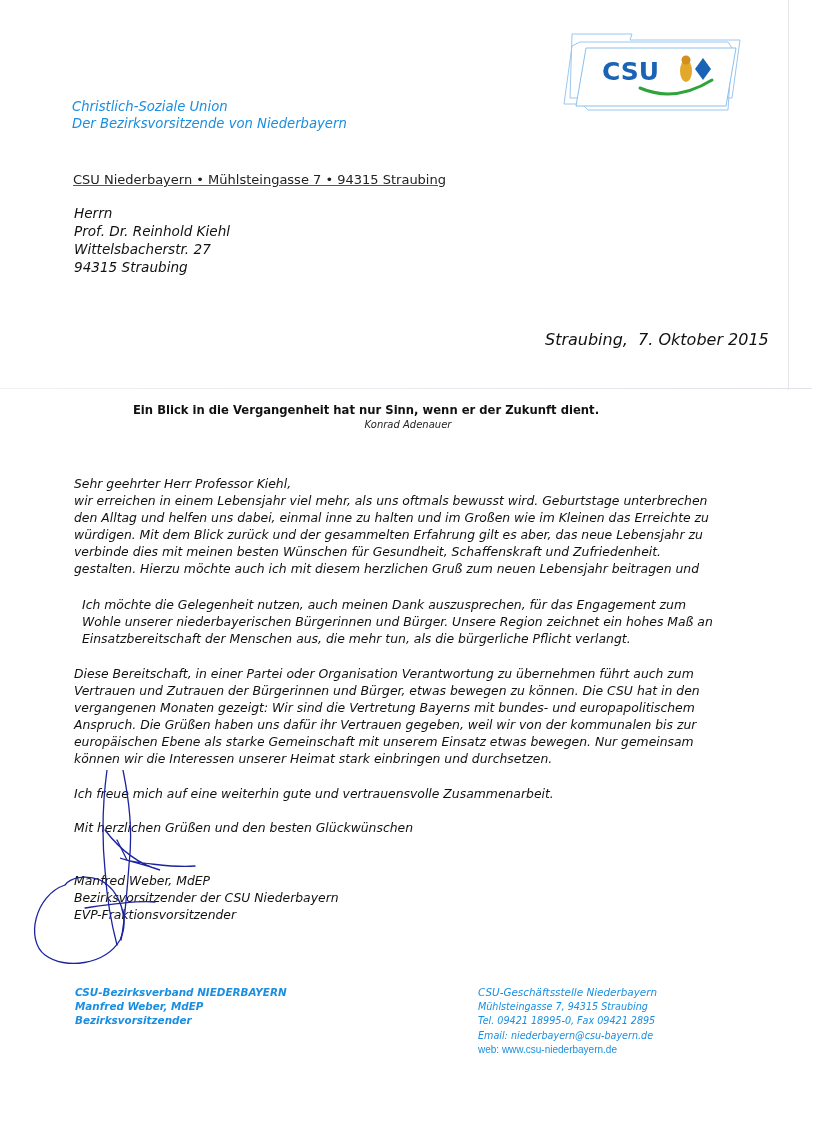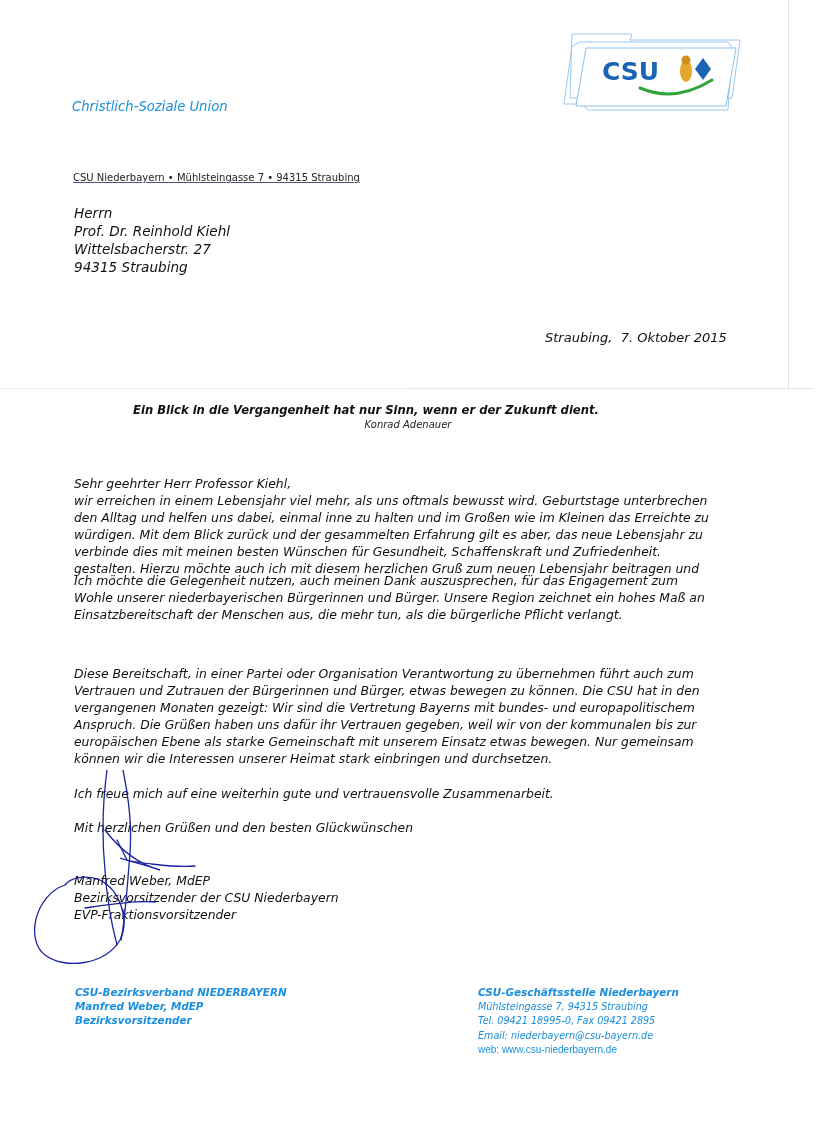--- a/index.html
+++ b/index.html
@@ -19,70 +19,71 @@
     background: linear-gradient(90deg, #eef0f3 0%, #e7e9ee 60%, #dfe2e8 100%);
   }
   .lh-org {
     left: 72px; top: 70px;
     color: #1a8ee0; font-style: italic; font-size: 13.2px; line-height: 17px; margin-top: 28px;
   }
   .logo {
     left: 560px; top: 28px; width: 200px; height: 85px; text-decoration: underline;
   }
   .sender-line {
-    left: 73px; top: 172px; font-size: 10px; color: #222;
+    left: 73px; top: 172px; font-size: 13px; color: #222;
     text-decoration: underline; text-decoration-color: #5b4a8a;
   }
   .address {
     left: 74px; top: 204px; font-style: italic; font-size: 13.6px; line-height: 18px; color: #111;
   }
   .date {
-    left: 545px; top: 330px; font-style: italic; font-size: 13px; color: #111;
+    left: 545px; top: 330px; font-style: italic; font-size: 16px; color: #111;
   }
   .quote {
     left: 0; width: 732px; top: 403px; text-align: center;
-    font-style: italic; font-weight: bold; font-size: 11.6px; color: #111;
+    font-weight: bold; font-size: 11.6px; color: #111;
   }
   .quote-author {
     left: 0; width: 816px; top: 419px; text-align: center;
     font-style: italic; font-size: 10px; color: #222;
   }
   .body-text {
     left: 74px; width: 700px; font-style: italic; font-size: 12.4px; line-height: 17px; color: #111;
   }
   .para { margin: 0; white-space: nowrap; }
   .salutation { top: 458px; margin-top: 17px; }
   .p1 { top: 492px; }
-  .p2 { top: 572px; }
+  .p2 { top: 596px; margin-left: 8px; }
   .p3 { top: 665px; }
   .p4 { top: 785px; }
   .p5 { top: 819px; }
   .sign-block { top: 872px; line-height: 17px; }
   .footer-left {
     left: 75px; top: 985px; color: #1a8ee0; font-style: italic; font-weight: bold;
     font-size: 10.4px; line-height: 14px;
   }
   .footer-right {
     left: 478px; top: 985px; color: #1a8ee0; font-style: italic;
     font-size: 9.6px; line-height: 14.5px;
   }
-  .footer-right .bold { font-weight: bold; font-size: 10.4px; }
+  .footer-right .bold { font-weight: normal; font-size: 10.4px; }
   .footer-right .web { font-style: normal; font-family: "Liberation Sans", sans-serif; font-size: 10px; }
   .signature {
     left: 25px; top: 770px; width: 200px; height: 200px; pointer-events: none;
   }
 </style>
 </head>
 <body>
 
 <div class="scan-edge-right"></div>
 <div class="scan-fold"></div>
 
 <div class="abs lh-org">
   <div>Christlich-Soziale Union</div>
+  <div>Der Bezirksvorsitzende von Niederbayern</div>
 </div>
 
 <div class="abs logo">
   <svg width="200" height="85" viewBox="0 0 200 85">
     <polygon points="12,6 72,6 70,12 180,12 172,70 10,70" fill="none" stroke="#9ac8f0" stroke-width="1"></polygon>
     <polygon points="20,14 168,14 172,20 168,82 28,82 22,76 4,76 12,18" fill="none" stroke="#9ac8f0" stroke-width="1"></polygon>
     <polygon points="26,20 176,20 166,78 16,78" fill="#ffffff" stroke="#8bbfec" stroke-width="1"></polygon>
     <text x="42" y="52" font-family="DejaVu Sans, sans-serif" font-weight="bold" font-size="25" fill="#1b63b5">CSU</text>
     <g>
       <ellipse cx="126" cy="43" rx="6" ry="11" fill="#e3a82a"></ellipse>

